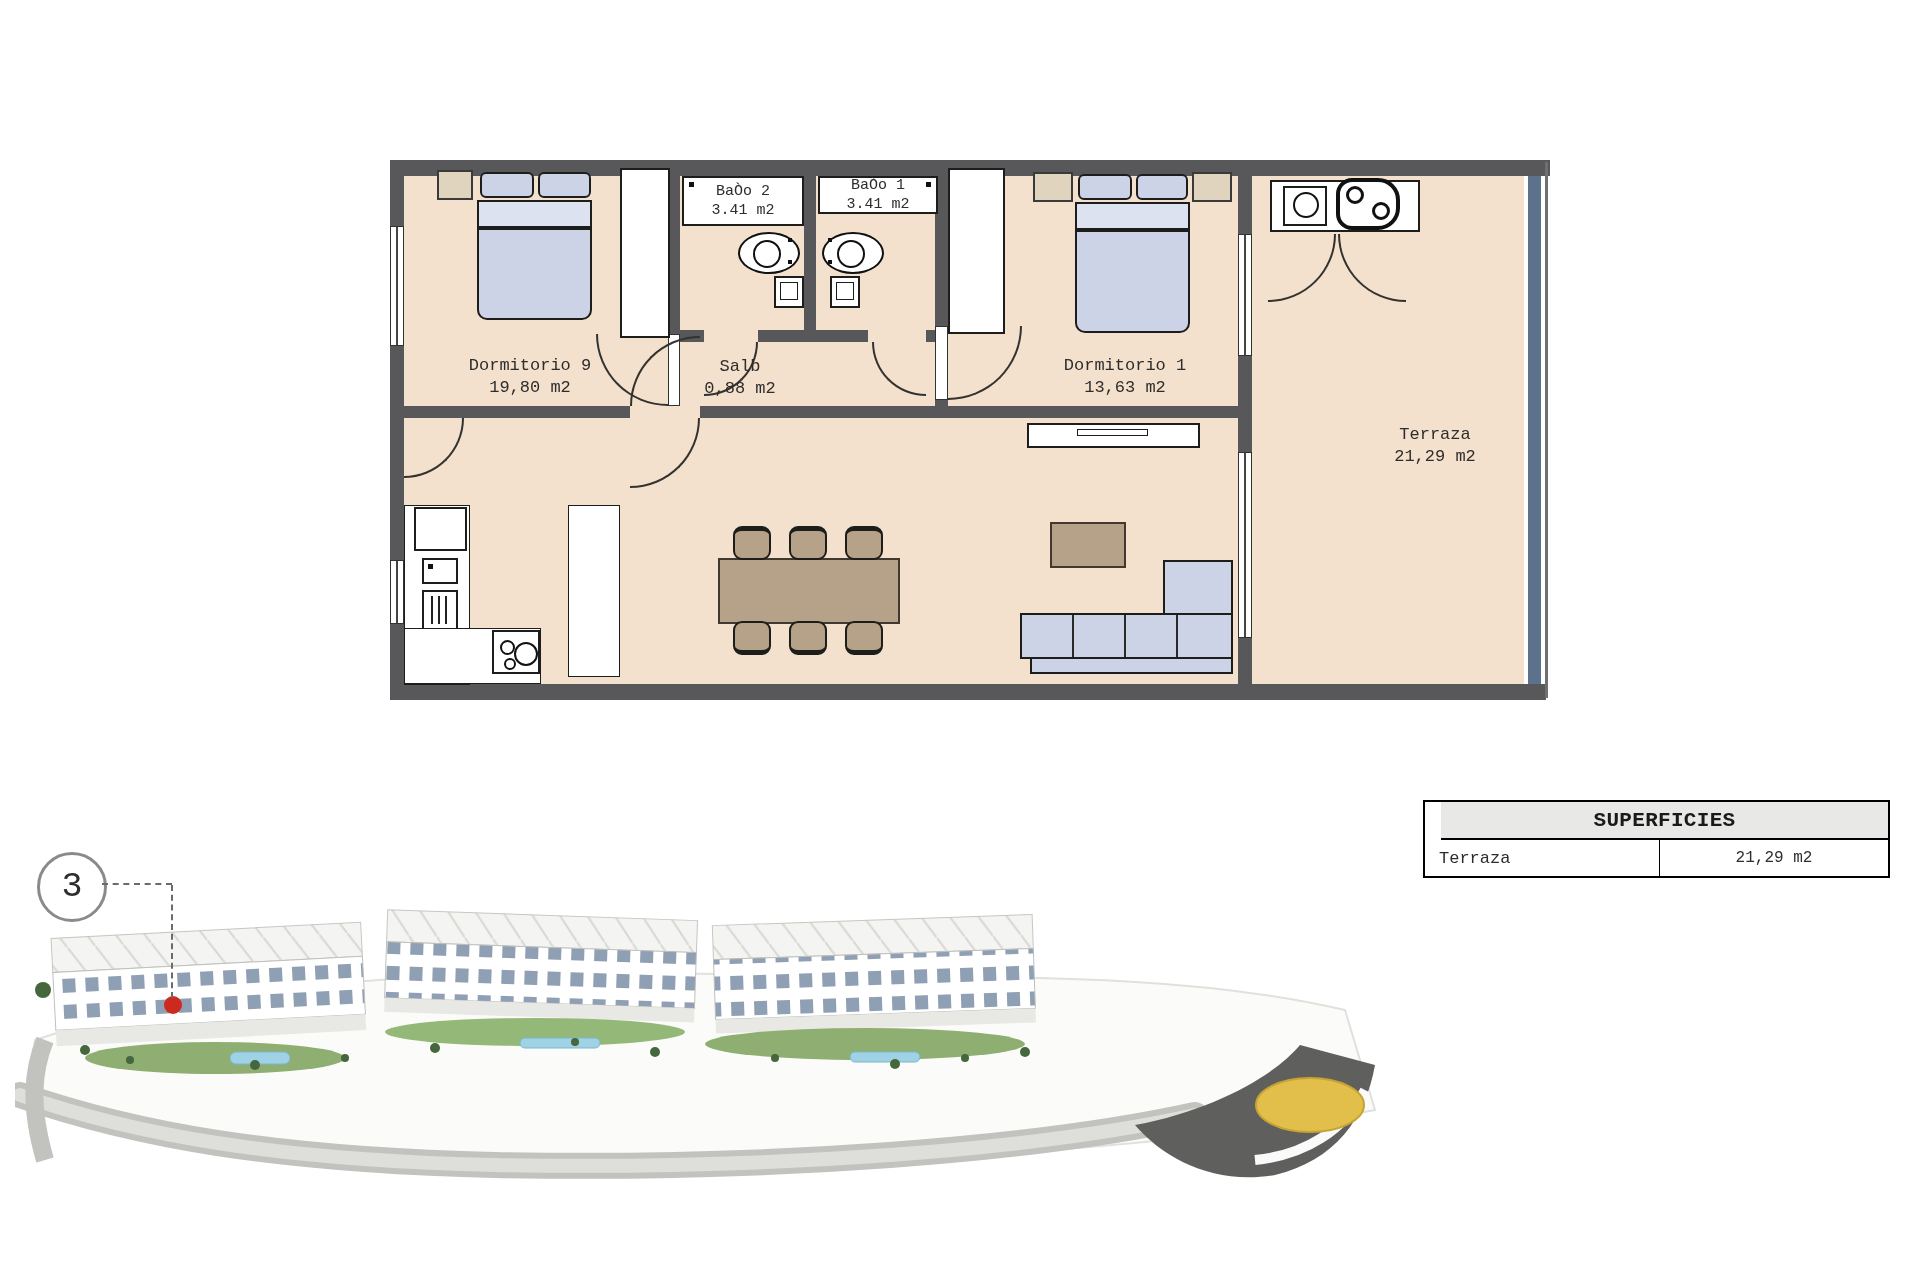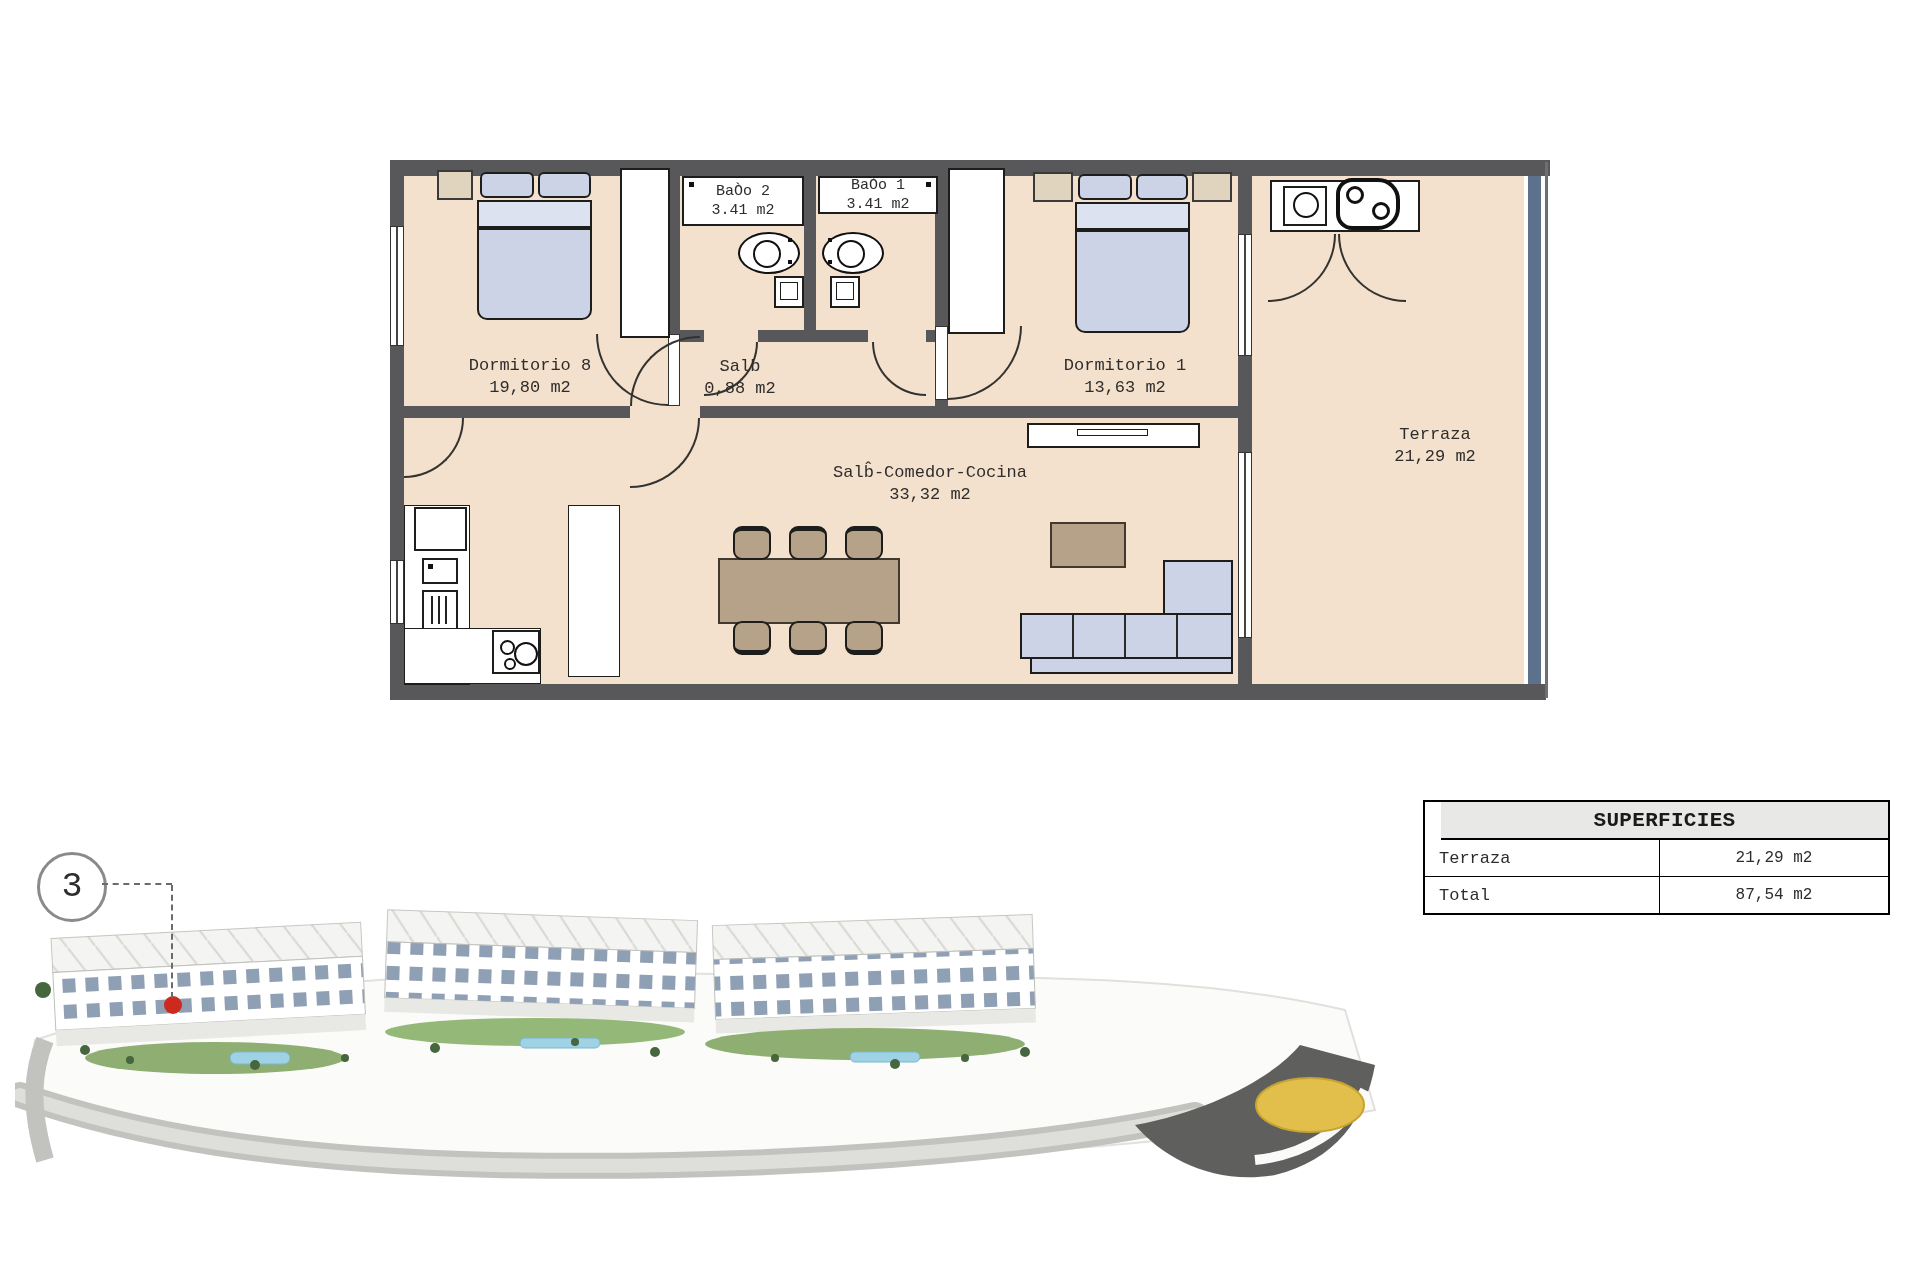--- a/index.html
+++ b/index.html
@@ -163,50 +163,42 @@
     <div class="wbox thin" style="left:178px;top:345px;width:52px;height:172px"></div>
 
     <div class="wbox" style="left:880px;top:20px;width:150px;height:52px"></div>
     <div class="wbox" style="left:893px;top:26px;width:44px;height:40px"></div>
     <div class="circ" style="left:903px;top:32px;width:26px;height:26px;border-width:2.5px"></div>
     <div class="abs" style="left:946px;top:18px;width:64px;height:52px;border:4px solid #111;border-radius:16px 22px 22px 16px;background:#fff;box-sizing:border-box"></div>
     <div class="circ" style="left:956px;top:26px;width:18px;height:18px;border-width:3px"></div>
     <div class="circ" style="left:982px;top:42px;width:18px;height:18px;border-width:3px"></div>
 
     <div class="roomlabel" style="left:60px;top:195px;width:160px">
-      <div>Dormitorio 8</div>
+      <div>Dormitorio 9</div>
       <div>19,80 m2</div>
     </div>
     <div class="roomlabel" style="left:300px;top:196px;width:100px">
       <div>Salb</div>
       <div>0,88 m2</div>
     </div>
     <div class="roomlabel" style="left:655px;top:195px;width:160px">
       <div>Dormitorio 1</div>
       <div>13,63 m2</div>
-    </div>
-    <div class="roomlabel" style="left:420px;top:302px;width:240px">
-      <div>Salb̂-Comedor-Cocina</div>
-      <div>33,32 m2</div>
     </div>
     <div class="roomlabel" style="left:965px;top:264px;width:160px">
       <div>Terraza</div>
       <div>21,29 m2</div>
     </div>
   </div>
 
   <div id="surfaces">
     <div class="t-header">SUPERFICIES</div>
     <div class="t-row">
       <div class="t-label">Terraza</div>
       <div class="t-value">21,29 m2</div>
-    </div>
-    <div class="t-row">
-      <div class="t-label">Total</div>
-      <div class="t-value">87,54 m2</div>
     </div>
   </div>
 
   <svg style="position:absolute;left:15px;top:860px" width="1380" height="330" viewBox="0 0 1380 330">
     <defs>
       <pattern id="winp" width="23" height="26" patternUnits="userSpaceOnUse">
         <rect width="23" height="26" fill="#ffffff"></rect>
         <rect x="3" y="7" width="13" height="14" fill="#8f9fb4"></rect>
       </pattern>
       <pattern id="roofp" width="28" height="40" patternUnits="userSpaceOnUse">

